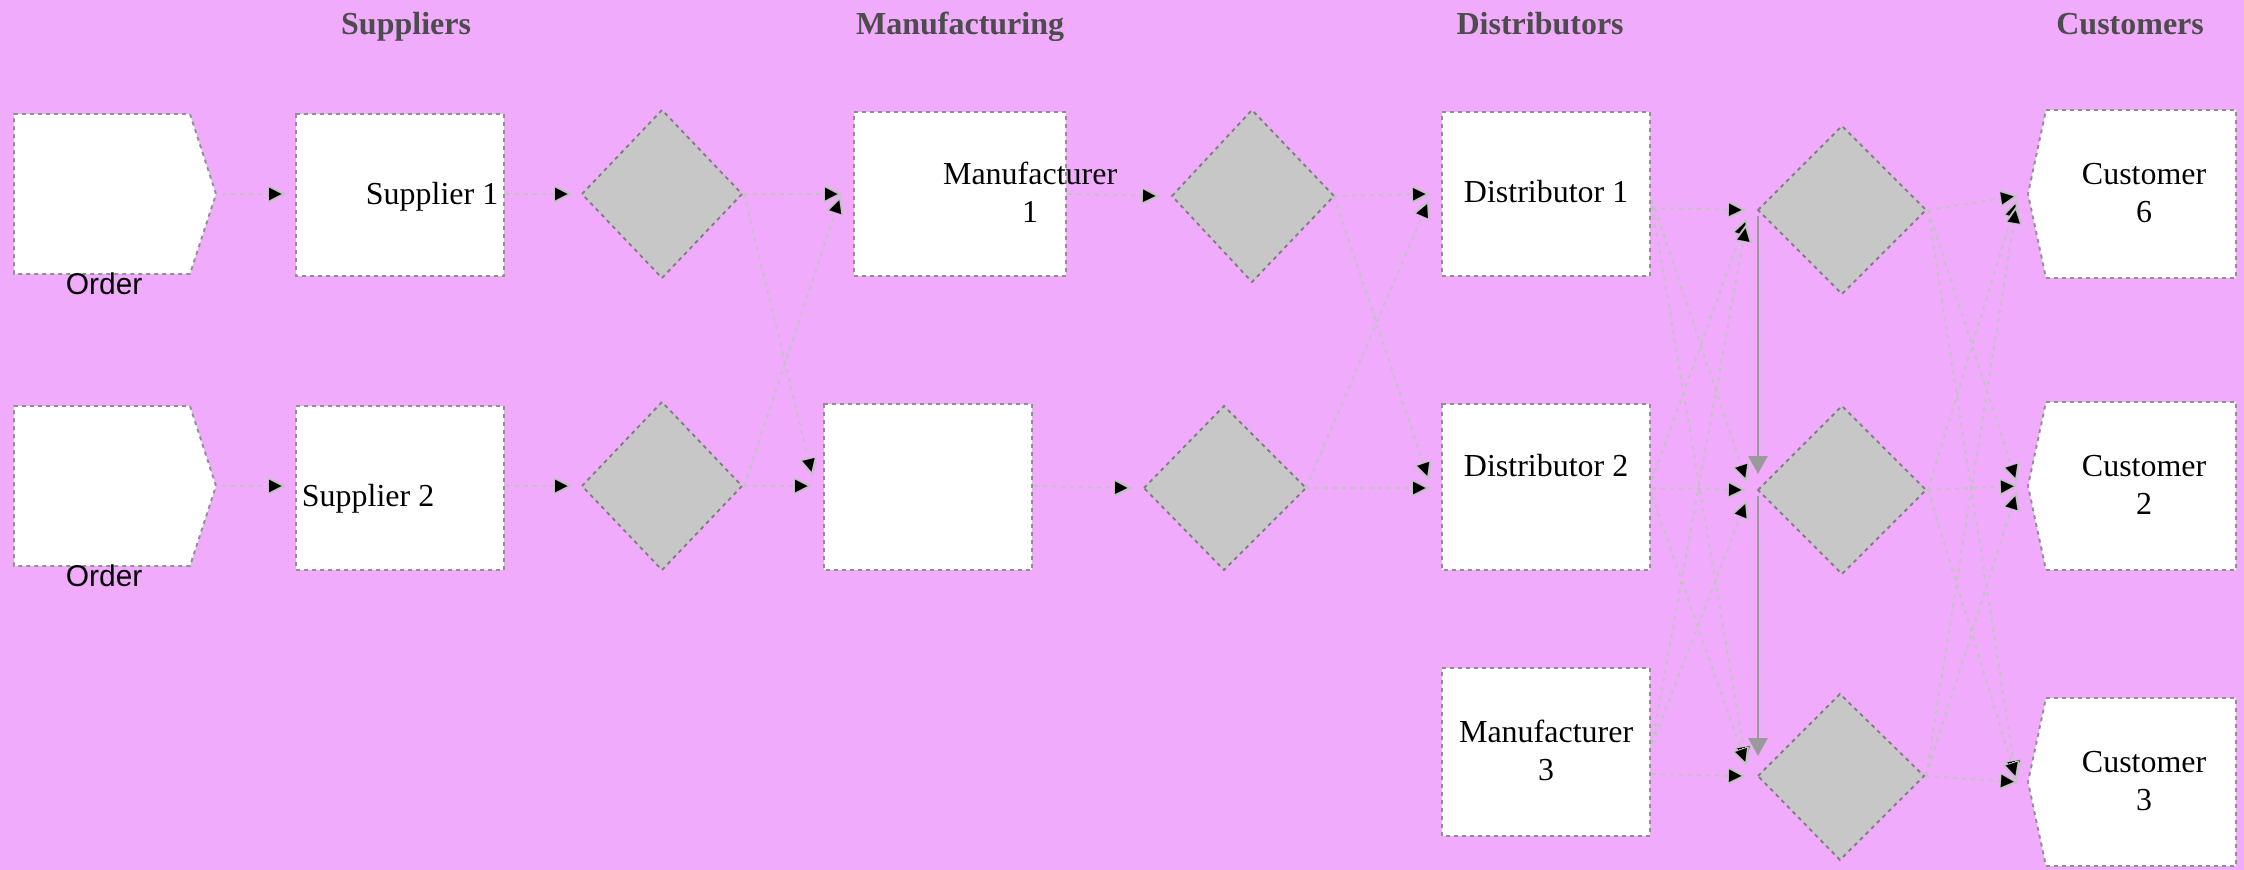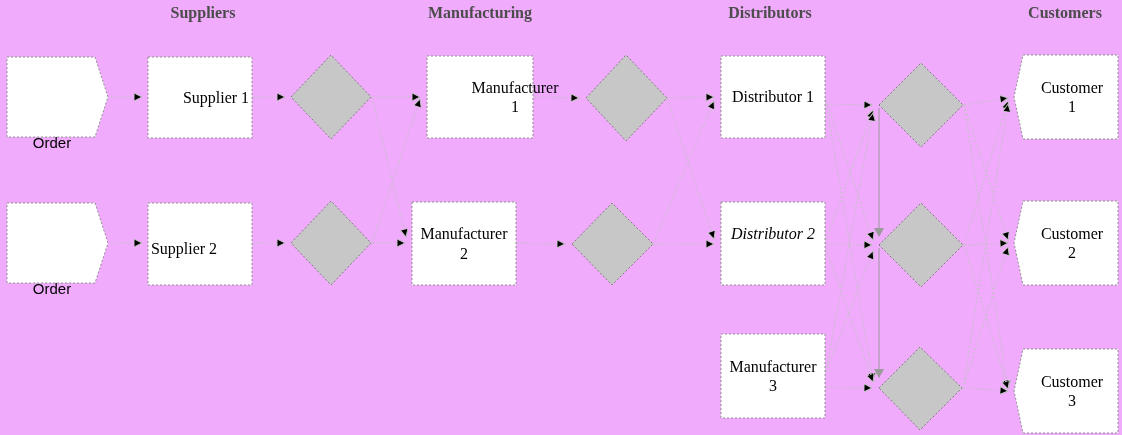--- a/index.html
+++ b/index.html
@@ -100,21 +100,20 @@
       <polygon class="diamond" points="879,245 921,203 963,245 921,287" fill="#c7c7c7"></polygon>
       <polygon class="diamond" points="879,388 920,347 962,388 920,430" fill="#c7c7c7"></polygon>
     </g>
   </svg>
 
   <div class="node-label sans" style="left:10px;top:57px;width:84px;height:80px;">Order</div>
   <div class="node-label sans" style="left:10px;top:203px;width:84px;height:80px;">Order</div>
   <div class="node-label" style="left:148px;top:57px;width:104px;height:81px;margin-left:16px;">Supplier 1</div>
   <div class="node-label" style="left:132px;top:203px;width:104px;height:92px;">Supplier 2</div>
   <div class="node-label" style="left:432px;top:56px;width:96px;height:82px;margin-left:35px;">Manufacturer 1</div>
-  <div class="node-label" style="left:416px;top:202px;width:96px;height:83px;">Manufacturer 2</div>
   <div class="node-label" style="left:725px;top:334px;width:96px;height:84px;">Manufacturer 3</div>
   <div class="node-label" style="left:723px;top:56px;width:100px;height:82px;">Distributor 1</div>
-  <div class="node-label" style="left:723px;top:202px;width:100px;height:63px;font-style:italic;">Distributor 2</div>
-  <div class="node-label" style="left:1036px;top:55px;width:72px;height:84px;">Customer 1</div>
+  <div class="node-label" style="left:723px;top:202px;width:100px;height:63px;">Distributor 2</div>
+  <div class="node-label" style="left:1036px;top:55px;width:72px;height:84px;">Customer 6</div>
   <div class="node-label" style="left:1036px;top:201px;width:72px;height:84px;">Customer 2</div>
   <div class="node-label" style="left:1036px;top:349px;width:72px;height:84px;">Customer 3</div>
 
 </div>
 
 </body></html>

